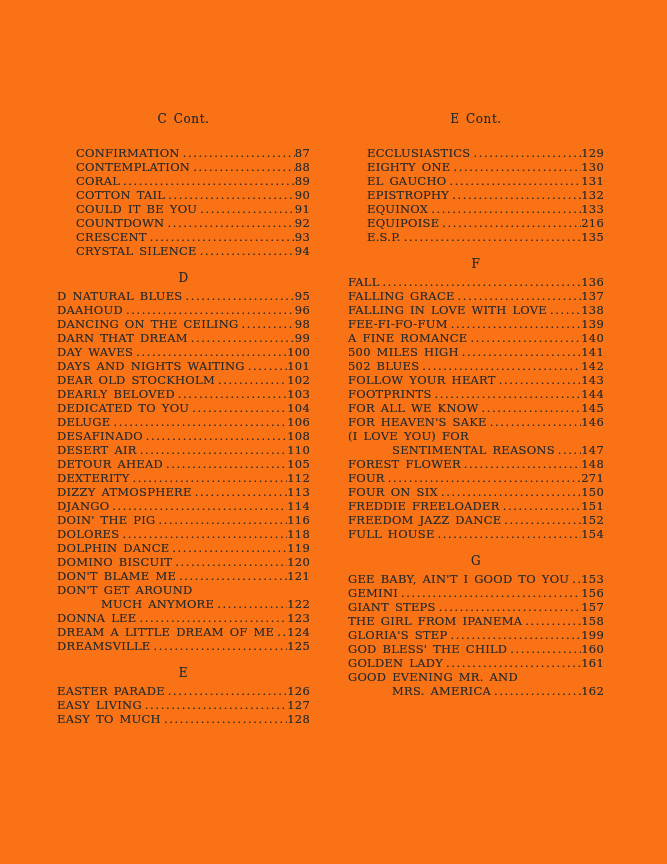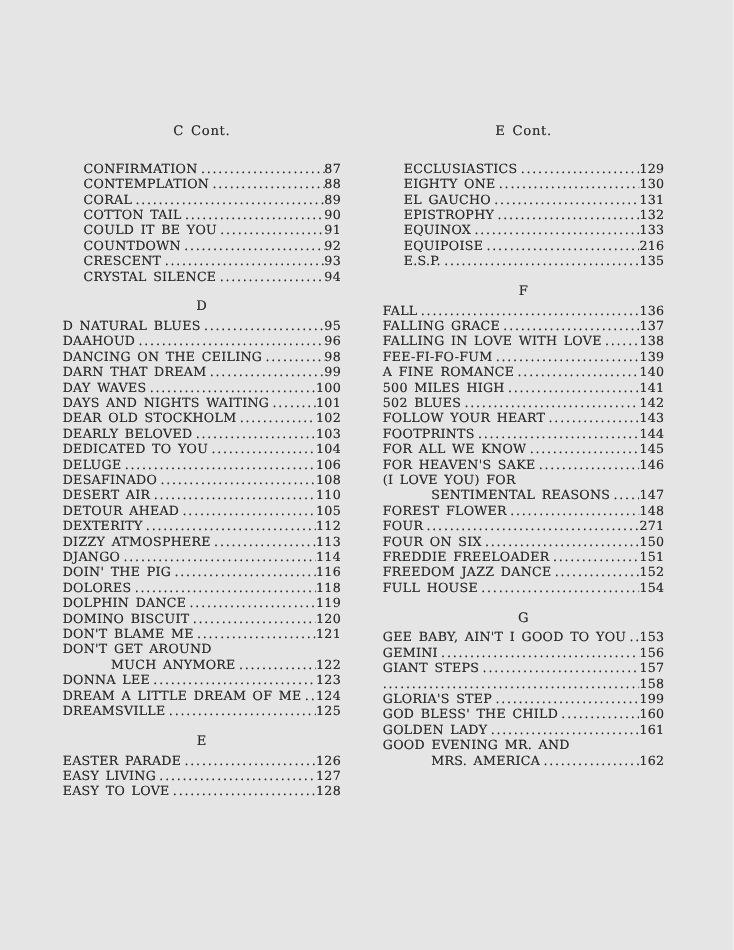--- a/index.html
+++ b/index.html
@@ -4,21 +4,21 @@
 <style>
   html, body {
     margin: 0;
     padding: 0;
     background: #ffffff;
   }
   .page {
     position: relative;
     width: 667px;
     height: 864px;
-    background: #e5e5e5;
+    background: #f97316;
     overflow: hidden;
     font-family: "DejaVu Serif", serif;
     color: #2b2b2b;
     text-shadow: 0 0 0.5px rgba(50,50,50,0.55);
   }
   .column {
     position: absolute;
     top: 112px;
   }
   .column-left  { left: 57px;  width: 253px; }
@@ -250,21 +250,21 @@
             <span class="entry-title">EASTER PARADE</span>
             <span class="dot-leader"></span>
             <span class="entry-page-number">126</span>
           </div>
           <div class="entry">
             <span class="entry-title">EASY LIVING</span>
             <span class="dot-leader"></span>
             <span class="entry-page-number">127</span>
           </div>
           <div class="entry">
-            <span class="entry-title">EASY TO LOVE</span>
+            <span class="entry-title">EASY TO MUCH</span>
             <span class="dot-leader"></span>
             <span class="entry-page-number">128</span>
           </div>
         </div>
       </div>
     </div>
     <div class="column column-right">
       <div class="section">
         <div class="section-header">E Cont.</div>
         <div class="entries">
@@ -415,20 +415,21 @@
             <span class="entry-title">GEMINI</span>
             <span class="dot-leader"></span>
             <span class="entry-page-number">156</span>
           </div>
           <div class="entry">
             <span class="entry-title">GIANT STEPS</span>
             <span class="dot-leader"></span>
             <span class="entry-page-number">157</span>
           </div>
           <div class="entry">
+            <span class="entry-title">THE GIRL FROM IPANEMA</span>
             <span class="dot-leader"></span>
             <span class="entry-page-number">158</span>
           </div>
           <div class="entry">
             <span class="entry-title">GLORIA'S STEP</span>
             <span class="dot-leader"></span>
             <span class="entry-page-number">199</span>
           </div>
           <div class="entry">
             <span class="entry-title">GOD BLESS' THE CHILD</span>

